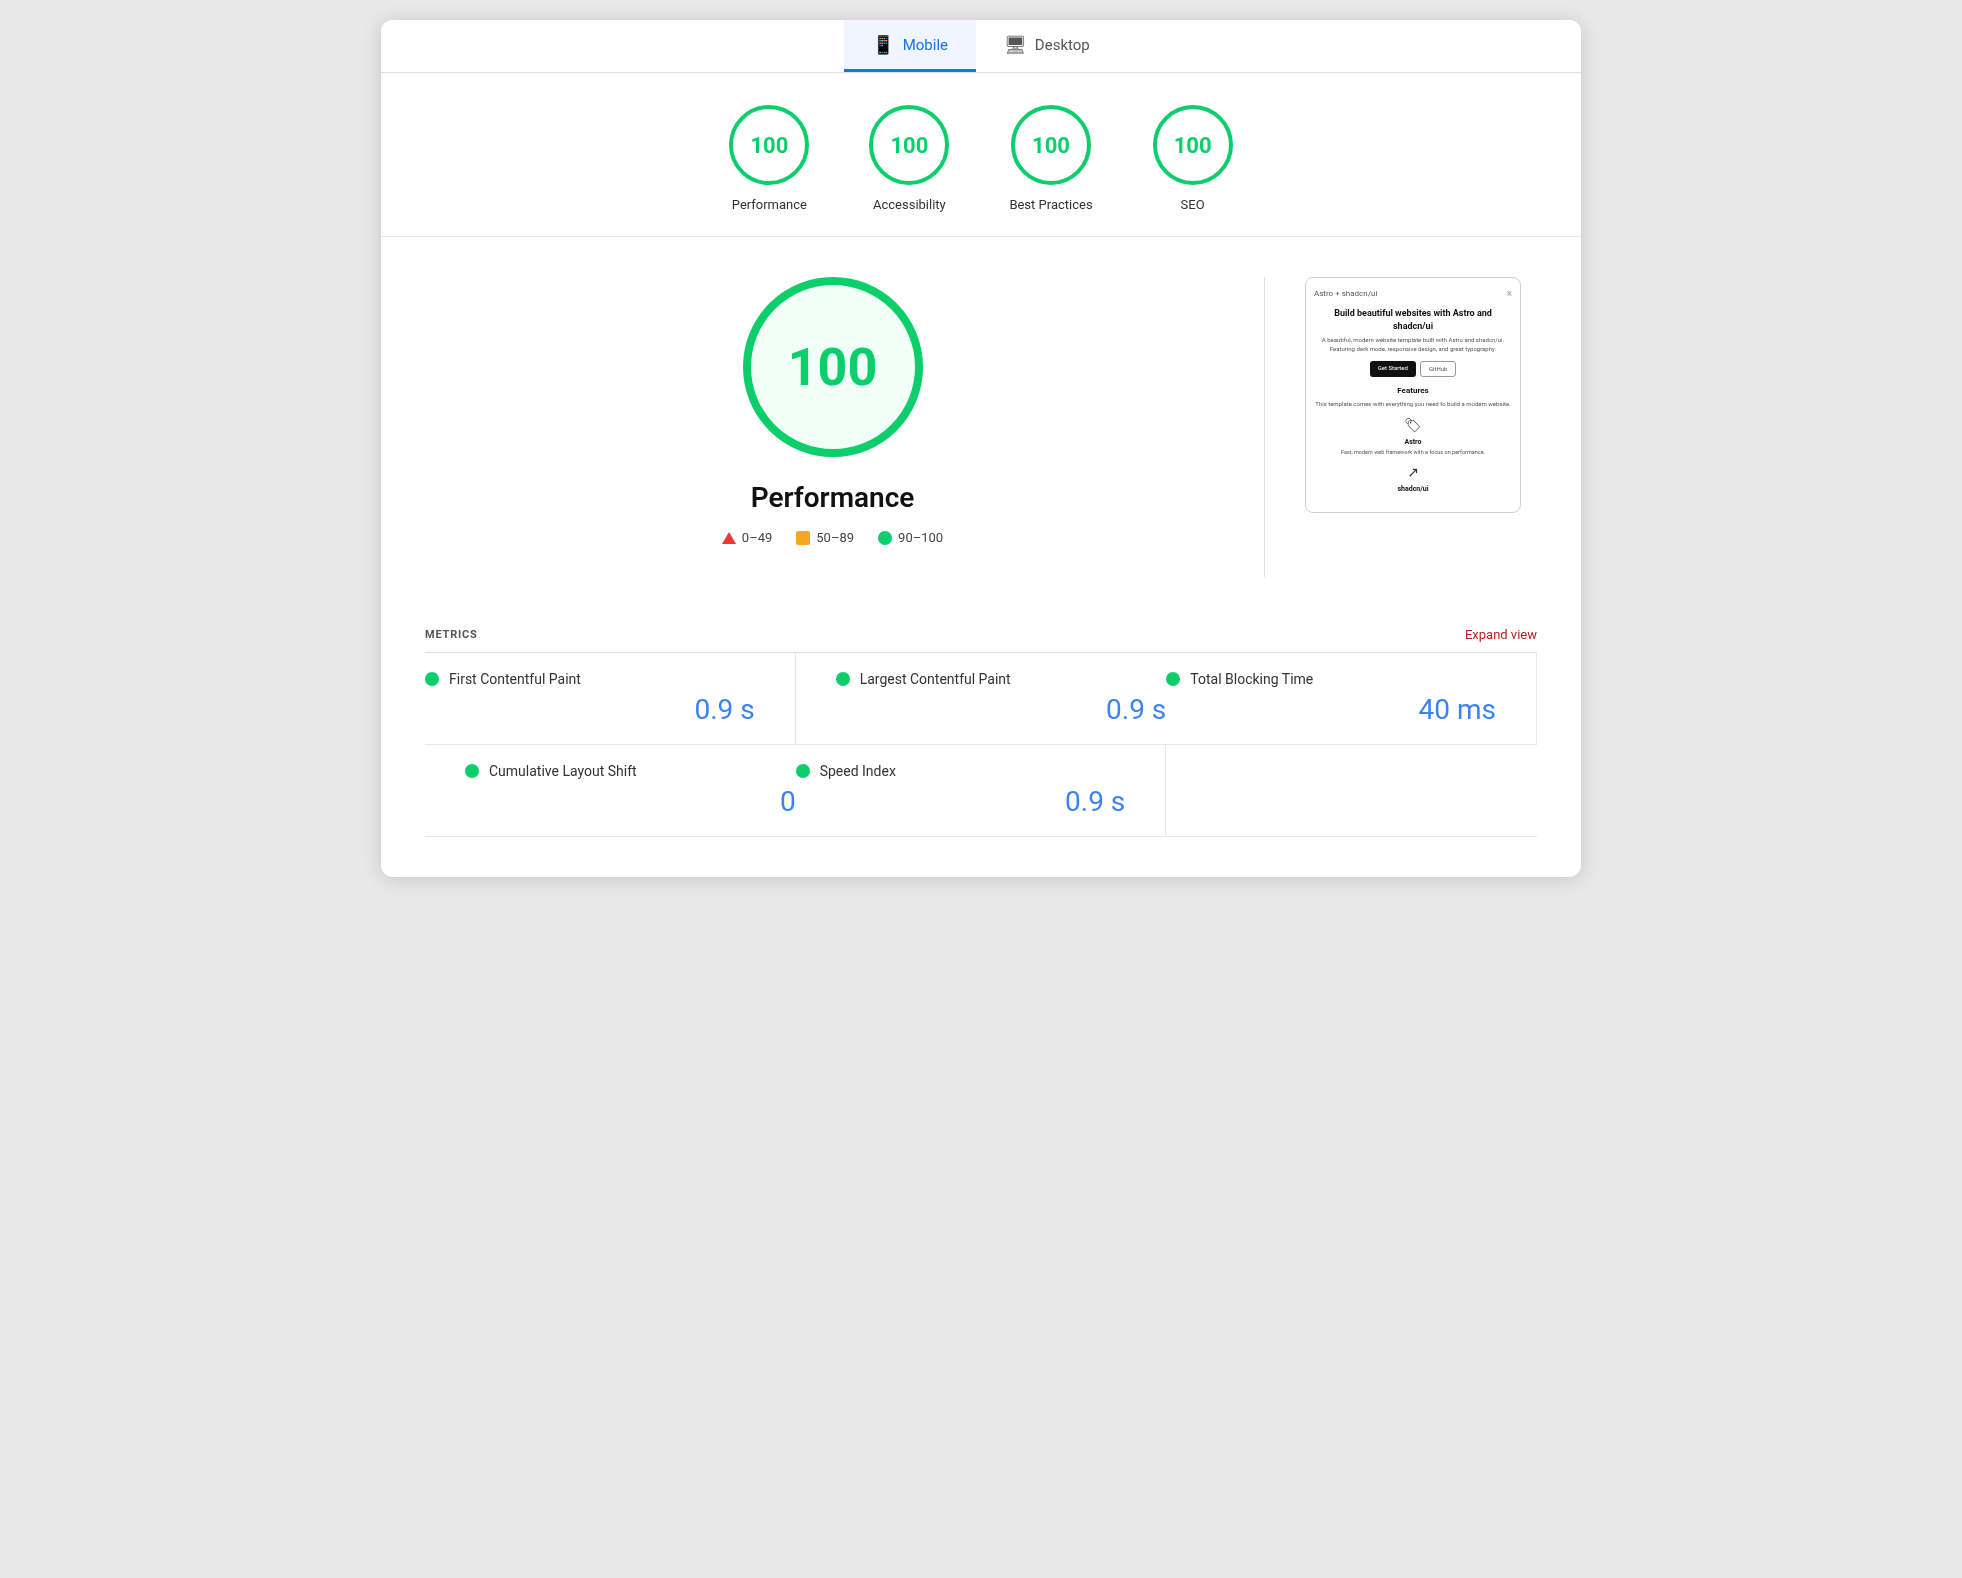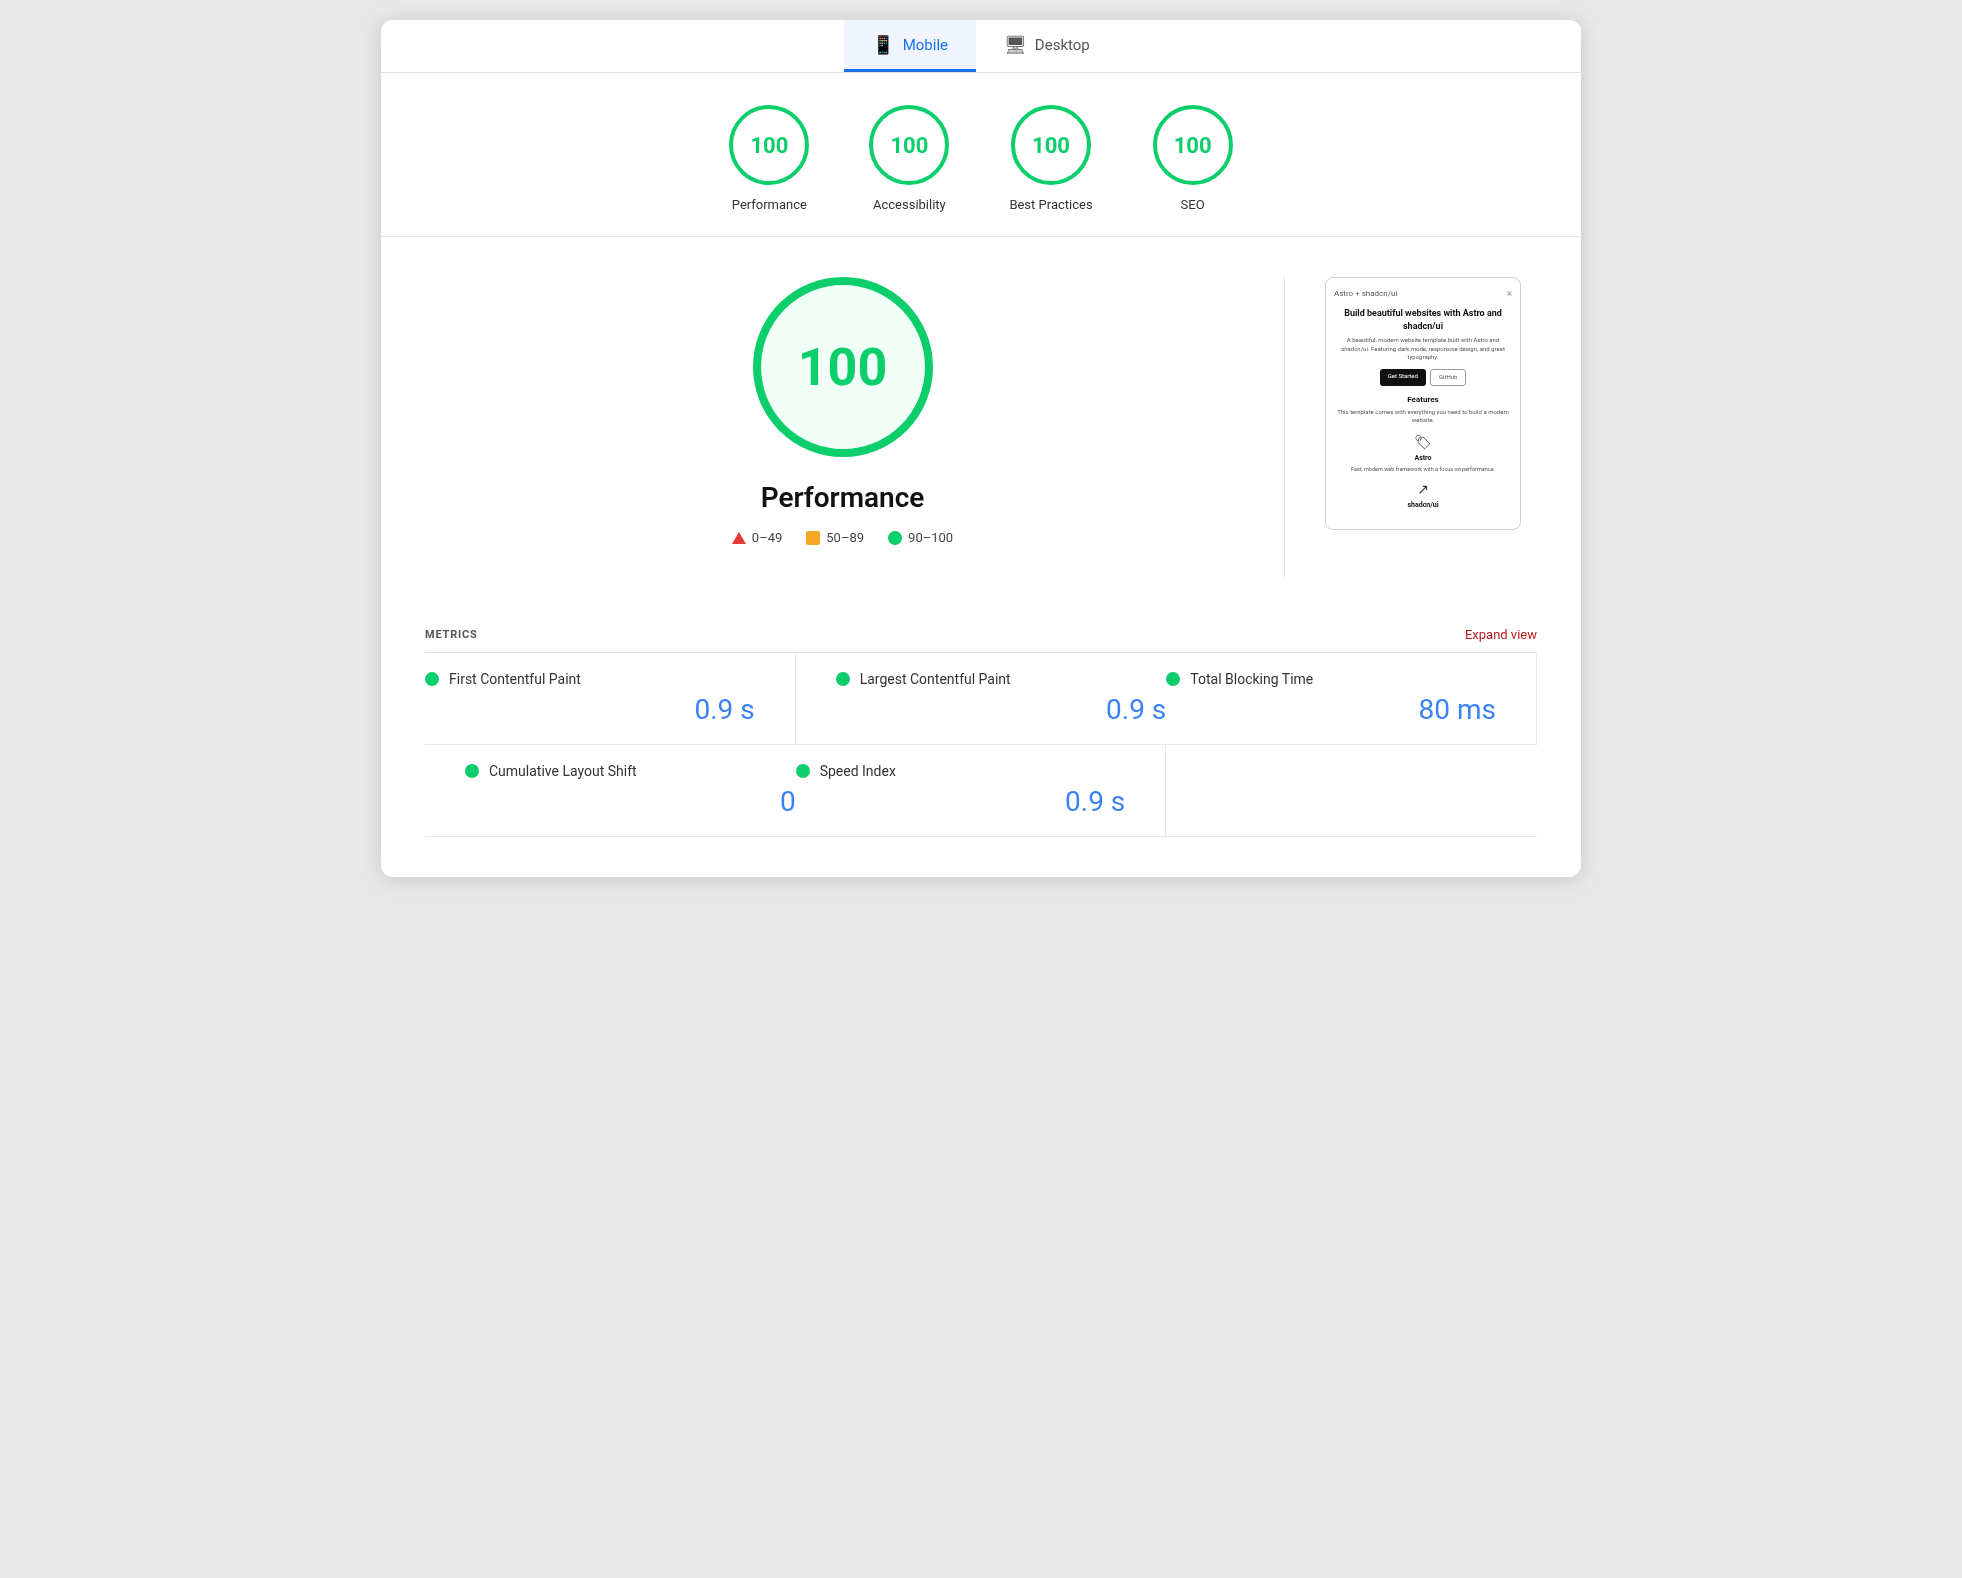--- a/index.html
+++ b/index.html
@@ -160,21 +160,21 @@
     }
     
     .vertical-divider {
       width: 1px;
       background: #e0e0e0;
       min-height: 300px;
       align-self: stretch;
     }
     
     .right-panel {
-      width: 196px;
+      width: 216px;
       flex-shrink: 0;
     }
     .screenshot-frame {
       border: 1px solid #d0d0d0;
       border-radius: 8px;
       overflow: hidden;
       background: #fff;
       padding: 10px 8px;
     }
     .screenshot-header {
@@ -446,21 +446,21 @@
           <span class="metric-name">Largest Contentful Paint</span>
         </div>
         <div class="metric-value">0.9 s</div>
       </div>
 
       <div class="metric-cell">
         <div class="metric-name-row">
           <div class="metric-dot"></div>
           <span class="metric-name">Total Blocking Time</span>
         </div>
-        <div class="metric-value">80 ms</div>
+        <div class="metric-value">40 ms</div>
       </div>
 
       <div class="metric-cell">
         <div class="metric-name-row">
           <div class="metric-dot"></div>
           <span class="metric-name">Cumulative Layout Shift</span>
         </div>
         <div class="metric-value">0</div>
       </div>
 

